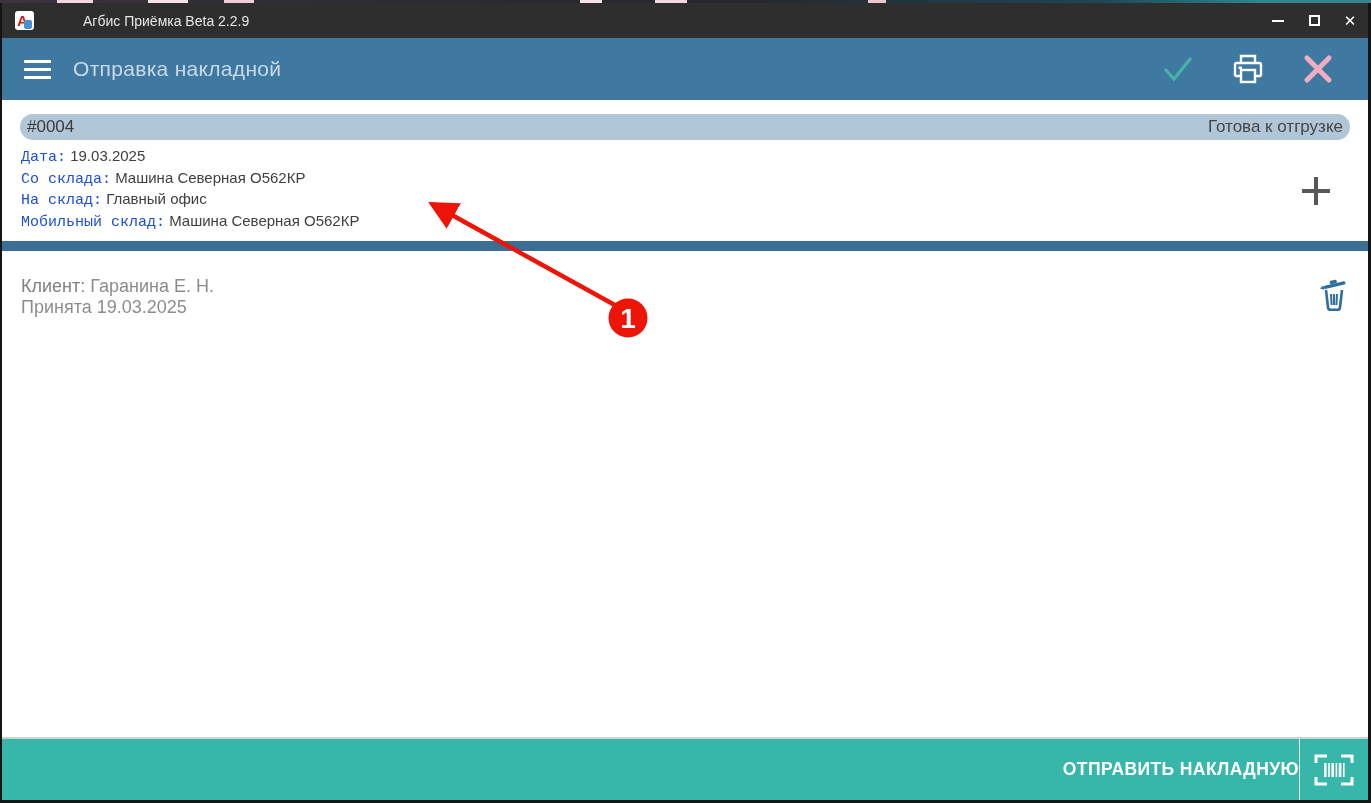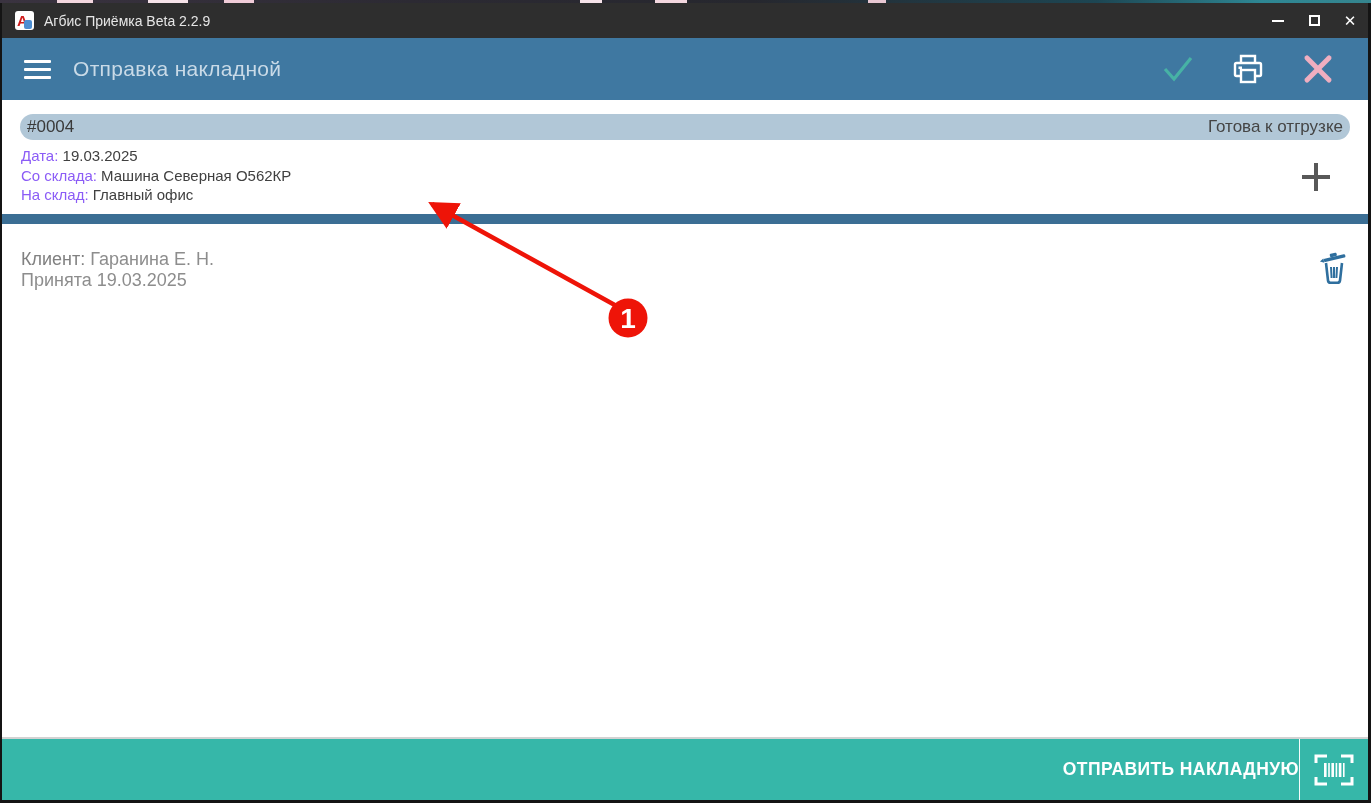--- a/index.html
+++ b/index.html
@@ -36,21 +36,21 @@
     position:relative; margin-right:10px; flex:0 0 19px;
   }
   .app-icon .letter{
     position:absolute; left:2px; top:0px;
     color:#cf1d1d; font-weight:bold; font-size:15px; line-height:19px;
   }
   .app-icon .blue-shape{
     position:absolute; right:2px; bottom:1px; width:8px; height:9px;
     background:#4d8ed2; border-radius:2px;
   }
-  .titlebar-title{ font-size:14px; color:#e6e6e6; }
+  .titlebar-title{ font-size:14px; color:#e6e6e6;margin-left:39px; }
   .titlebar-controls{
     margin-left:auto; display:flex; align-items:center; height:100%;
   }
   .tb-btn{ width:36px; height:100%; display:flex; align-items:center; justify-content:center; cursor:default; }
   .glyph-min{ width:12px; height:2px; background:#fff; }
   .glyph-max{ width:11px; height:11px; border:2px solid #fff; }
   .glyph-close{ color:#fff; font-size:15px; line-height:15px; }
 
   
   .app-header{
@@ -69,21 +69,21 @@
   .card-header{
     margin:0 18px; height:26px; background:#b1c7d7;
     display:flex; align-items:center; padding:0 7px;
     font-size:17px; color:#3a3a3a;border-radius:13px;
   }
   .card-header.first{ margin-top:14px; }
   .card-header .status{ margin-left:auto; color:#454545; }
 
   .card-body{ position:relative; padding:6px 70px 9px 19px; }
   .line{ font-size:15px; line-height:19.5px; }
-  .line .lbl{ color:#8b5cf6; }
+  .line .lbl{ color:#1d4ed8;font-family:Liberation Mono, monospace; }
   .line .val{ color:#404040; }
   .order-line{ font-size:18px; line-height:21px; color:#8d8d8d; }
   .order-line .lbl{ color:#818181; }
 
   .divider{ height:10px; background:#3b6e94; width:100%; }
 
   .gap-strip{ height:19px; }
 
   .plus-btn{
     position:absolute; right:36px; top:50%; transform:translateY(-50%);
@@ -186,20 +186,24 @@
         <span class="lbl">Дата:</span>
         <span class="val">19.03.2025</span>
       </div>
       <div class="line">
         <span class="lbl">Со склада:</span>
         <span class="val">Машина Северная О562КР</span>
       </div>
       <div class="line">
         <span class="lbl">На склад:</span>
         <span class="val">Главный офис</span>
+      </div>
+      <div class="line">
+        <span class="lbl">Мобильный склад:</span>
+        <span class="val">Машина Северная О562КР</span>
       </div>
       <div class="plus-btn">
         <svg width="32" height="32" viewBox="0 0 32 32">
           <line x1="16" y1="2" x2="16" y2="30" stroke="#585858" stroke-width="4"></line>
           <line x1="2" y1="16" x2="30" y2="16" stroke="#585858" stroke-width="4"></line>
         </svg>
       </div>
     </div>
 
     <div class="divider"></div>

